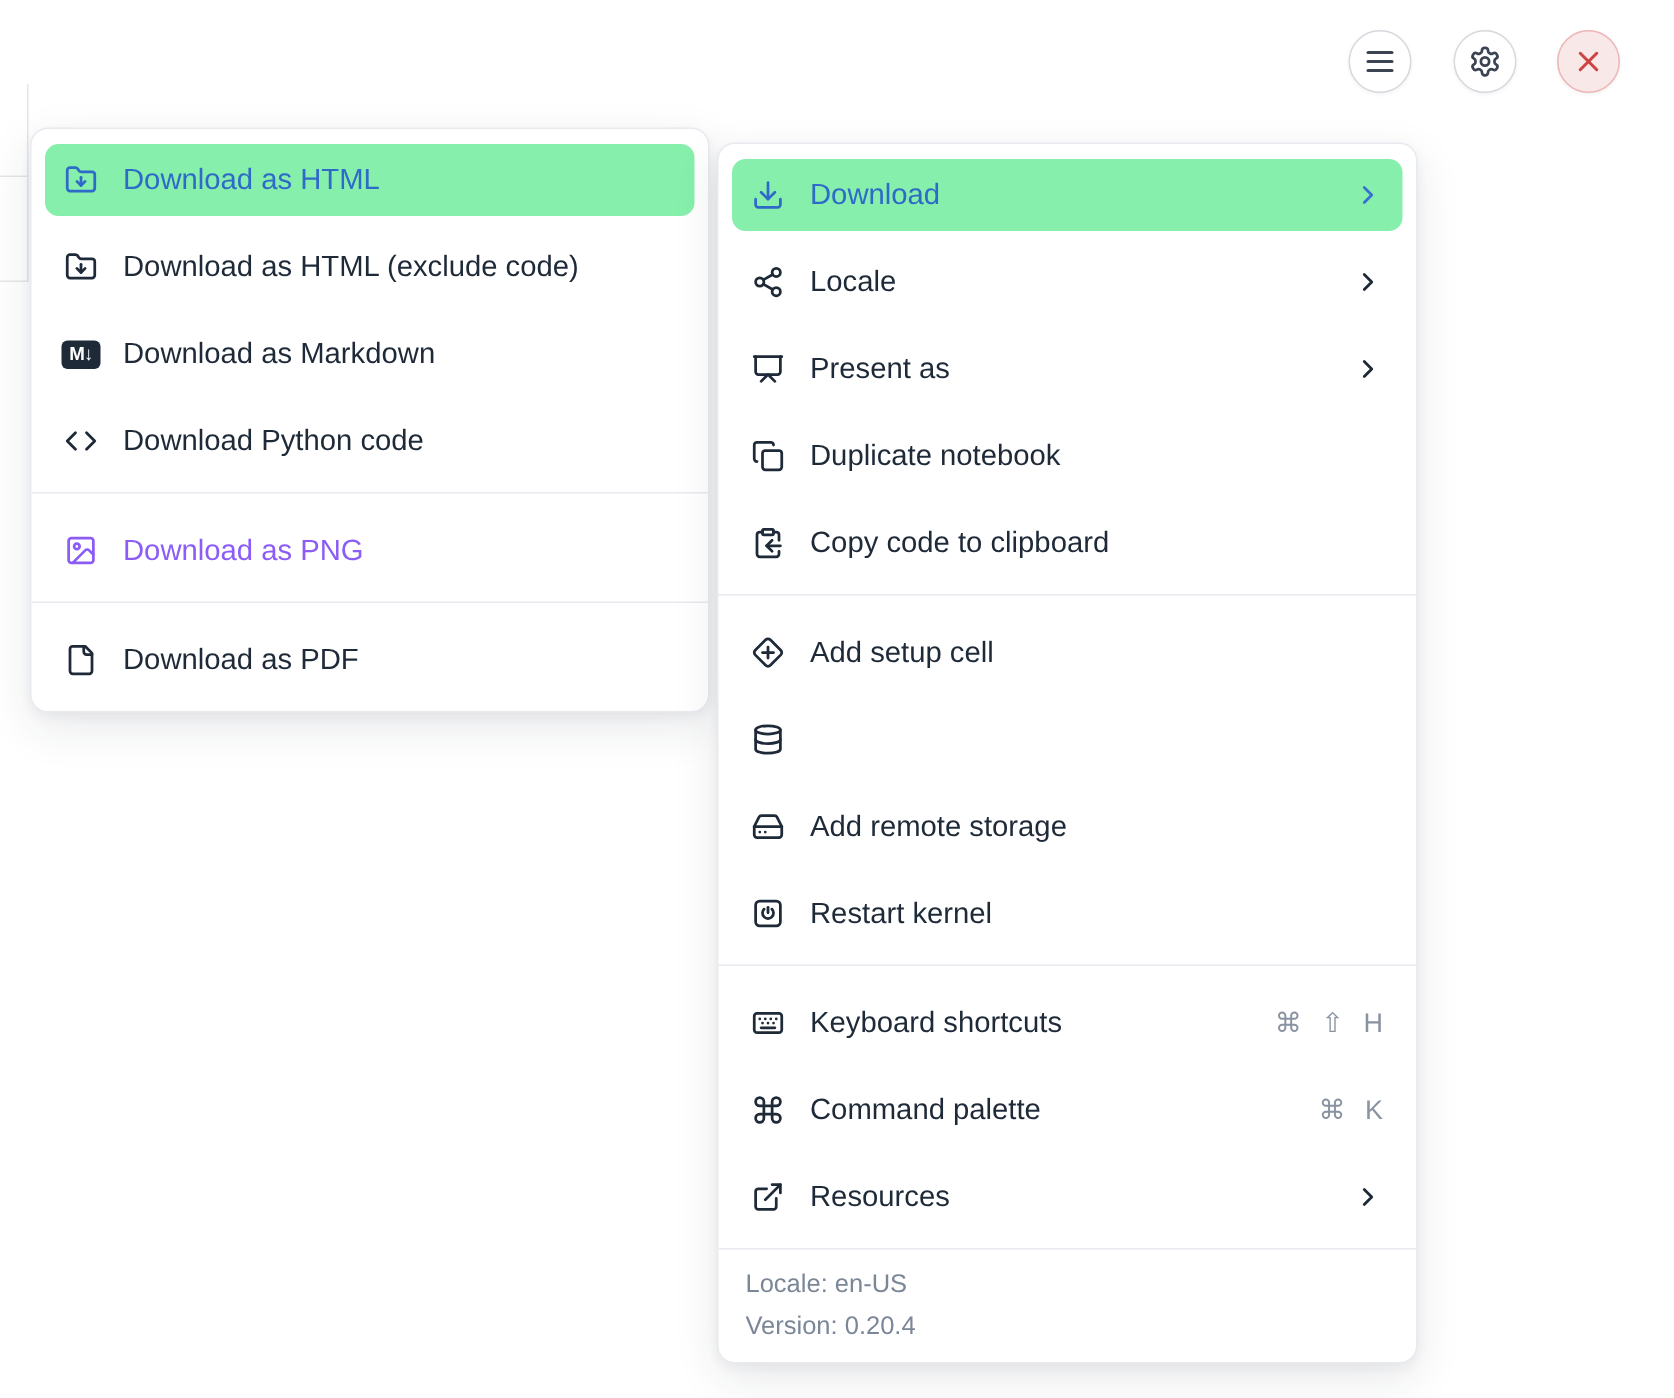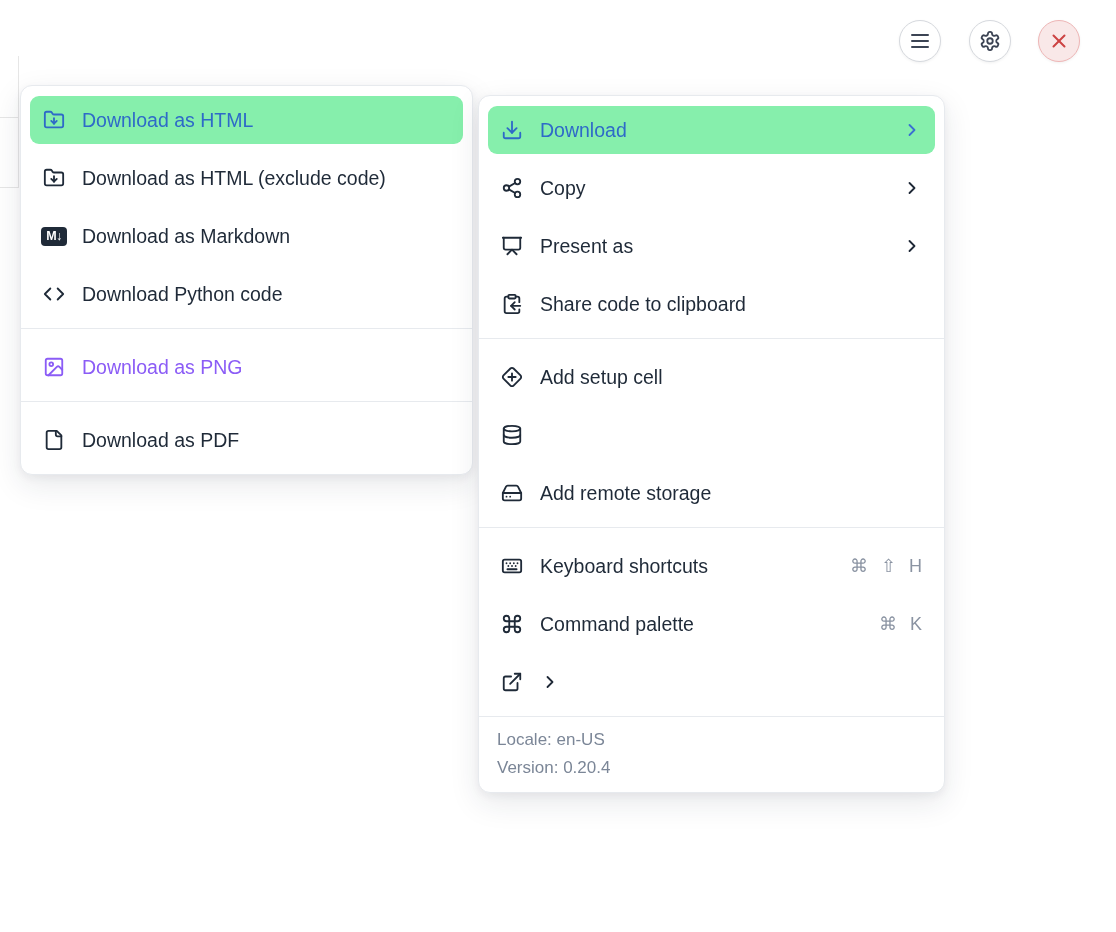--- a/index.html
+++ b/index.html
@@ -176,53 +176,62 @@
   <div class="menu-item">
     <span class="mi-icon">
       <svg viewBox="0 0 24 24">
           <circle cx="18" cy="5" r="3"></circle>
           <circle cx="6" cy="12" r="3"></circle>
           <circle cx="18" cy="19" r="3"></circle>
           <line x1="8.59" x2="15.42" y1="13.51" y2="17.49"></line>
           <line x1="15.41" x2="8.59" y1="6.51" y2="10.49"></line>
         </svg>
     </span>
-    <span class="mi-label">Copy</span>
+    <span class="mi-label">Locale</span>
     <span class="mi-end">
       <svg viewBox="0 0 24 24">
           <path d="m9 18 6-6-6-6"></path>
         </svg>
     </span>
   </div>
   <div class="menu-item">
     <span class="mi-icon">
       <svg viewBox="0 0 24 24">
           <path d="M2 3h20"></path>
           <path d="M21 3v11a2 2 0 0 1-2 2H5a2 2 0 0 1-2-2V3"></path>
           <path d="m7 21 5-5 5 5"></path>
         </svg>
     </span>
     <span class="mi-label">Present as</span>
     <span class="mi-end">
       <svg viewBox="0 0 24 24">
           <path d="m9 18 6-6-6-6"></path>
         </svg>
     </span>
+  </div>
+  <div class="menu-item">
+    <span class="mi-icon">
+      <svg viewBox="0 0 24 24">
+          <rect x="8" y="8" width="14" height="14" rx="2"></rect>
+          <path d="M4 16c-1.1 0-2-.9-2-2V4c0-1.1.9-2 2-2h10c1.1 0 2 .9 2 2"></path>
+        </svg>
+    </span>
+    <span class="mi-label">Duplicate notebook</span>
   </div>
   <div class="menu-item">
     <span class="mi-icon">
       <svg viewBox="0 0 24 24">
           <rect x="8" y="2" width="8" height="4" rx="1"></rect>
           <path d="M8 4H6a2 2 0 0 0-2 2v14a2 2 0 0 0 2 2h12a2 2 0 0 0 2-2v-2"></path>
           <path d="M16 4h2a2 2 0 0 1 2 2v4"></path>
           <path d="M21 14H11"></path>
           <path d="m15 10-4 4 4 4"></path>
         </svg>
     </span>
-    <span class="mi-label">Share code to clipboard</span>
+    <span class="mi-label">Copy code to clipboard</span>
   </div>
   <div class="separator"></div>
   <div class="menu-item">
     <span class="mi-icon">
       <svg viewBox="0 0 24 24">
           <path d="M12 8v8"></path>
           <path d="M2.7 10.3a2.41 2.41 0 0 0 0 3.41l7.59 7.59a2.41 2.41 0 0 0 3.41 0l7.59-7.59a2.41 2.41 0 0 0 0-3.41L13.7 2.71a2.41 2.41 0 0 0-3.41 0z"></path>
           <path d="M8 12h8"></path>
         </svg>
     </span>
@@ -240,20 +249,30 @@
   <div class="menu-item">
     <span class="mi-icon">
       <svg viewBox="0 0 24 24">
           <line x1="22" x2="2" y1="12" y2="12"></line>
           <path d="M5.45 5.11 2 12v6a2 2 0 0 0 2 2h16a2 2 0 0 0 2-2v-6l-3.45-6.89A2 2 0 0 0 16.76 4H7.24a2 2 0 0 0-1.79 1.11z"></path>
           <line x1="6" x2="6.01" y1="16" y2="16"></line>
           <line x1="10" x2="10.01" y1="16" y2="16"></line>
         </svg>
     </span>
     <span class="mi-label">Add remote storage</span>
+  </div>
+  <div class="menu-item">
+    <span class="mi-icon">
+      <svg viewBox="0 0 24 24">
+          <rect x="3" y="3" width="18" height="18" rx="3"></rect>
+          <path d="M12 7.5v4"></path>
+          <path d="M9.2 8.8a4 4 0 1 0 5.6 0"></path>
+        </svg>
+    </span>
+    <span class="mi-label">Restart kernel</span>
   </div>
   <div class="separator"></div>
   <div class="menu-item">
     <span class="mi-icon">
       <svg viewBox="0 0 24 24">
           <rect x="2" y="5" width="20" height="14" rx="2"></rect>
           <path d="M6 9h.01"></path>
           <path d="M10 9h.01"></path>
           <path d="M14 9h.01"></path>
           <path d="M18 9h.01"></path>
@@ -276,20 +295,21 @@
     <span class="mi-shortcut">⌘ K</span>
   </div>
   <div class="menu-item">
     <span class="mi-icon">
       <svg viewBox="0 0 24 24">
           <path d="M15 3h6v6"></path>
           <path d="M10 14 21 3"></path>
           <path d="M18 13v6a2 2 0 0 1-2 2H5a2 2 0 0 1-2-2V8a2 2 0 0 1 2-2h6"></path>
         </svg>
     </span>
+    <span class="mi-label">Resources</span>
     <span class="mi-end">
       <svg viewBox="0 0 24 24">
           <path d="m9 18 6-6-6-6"></path>
         </svg>
     </span>
   </div>
   <div class="menu-footer">
     <div>Locale: en-US</div>
     <div>Version: 0.20.4</div>
   </div>

